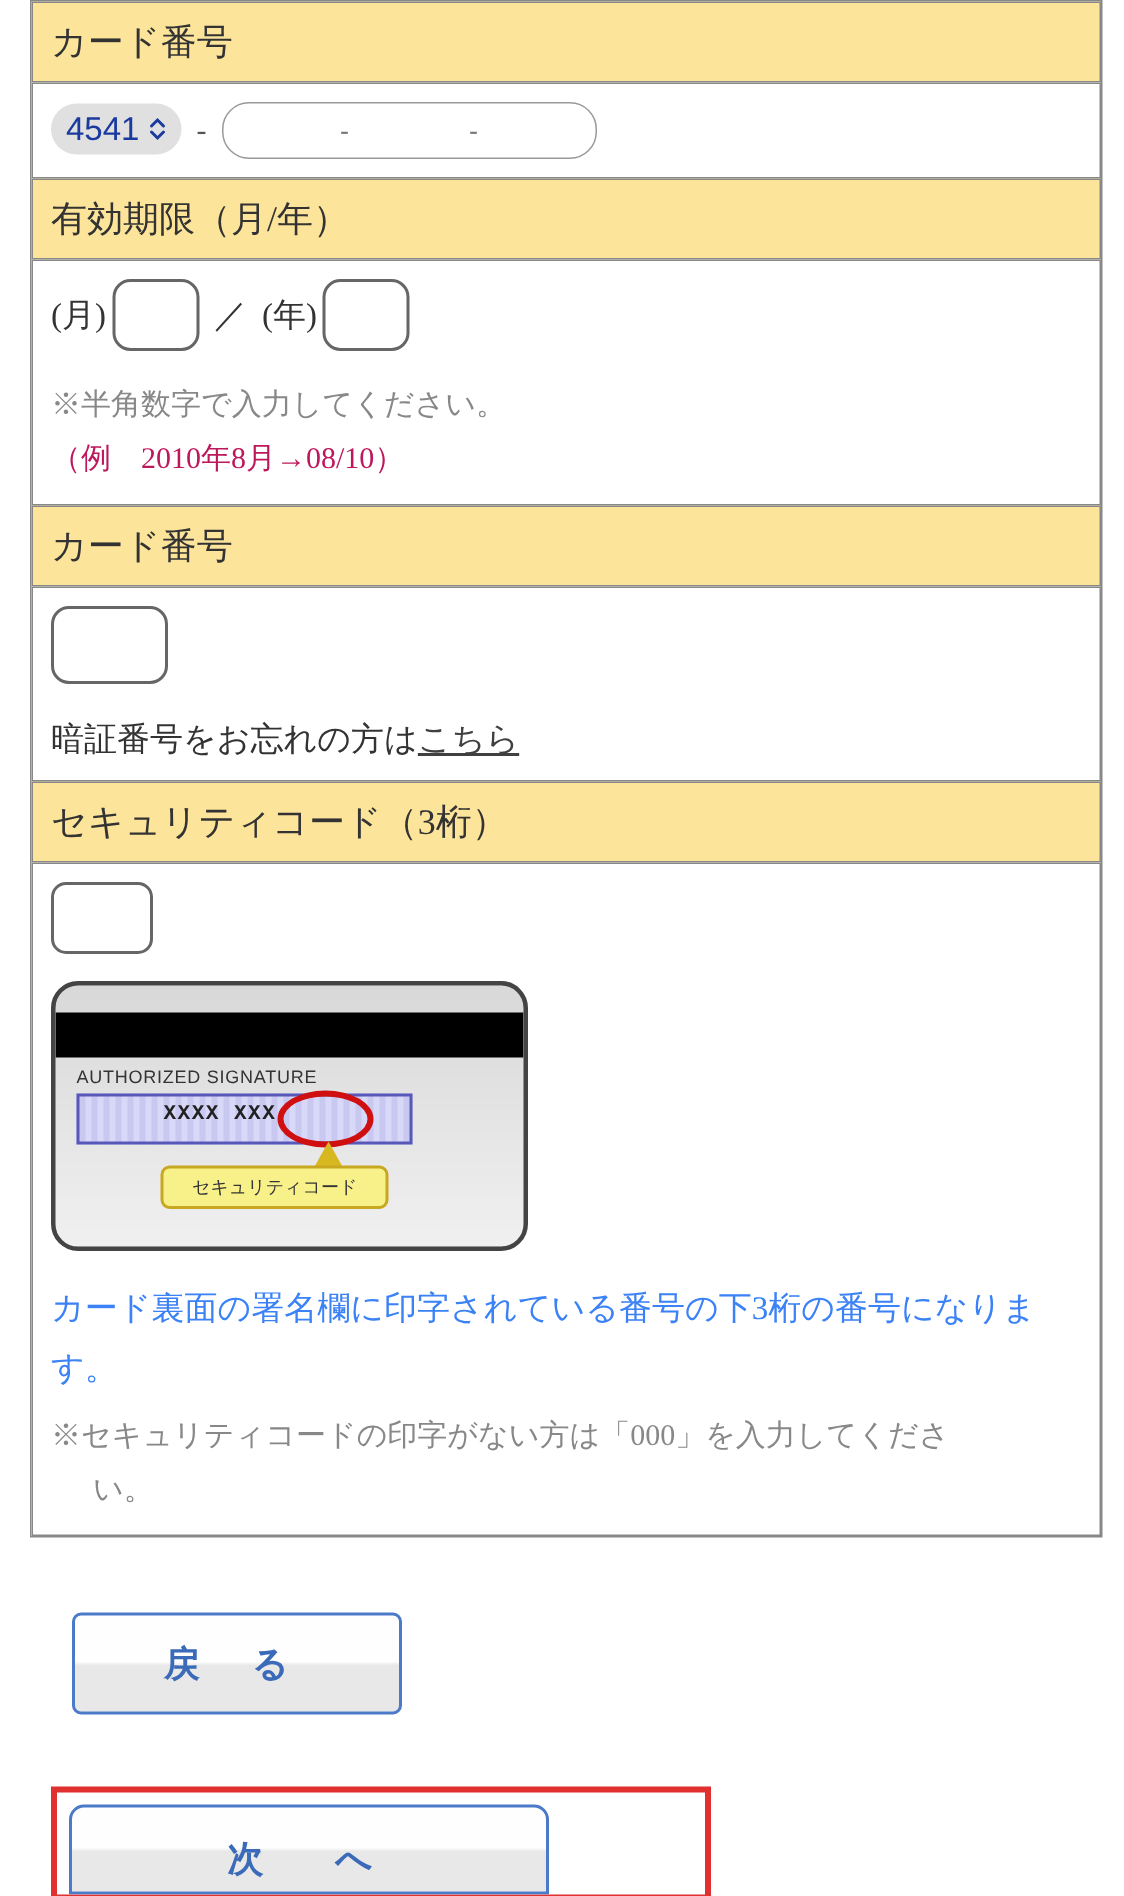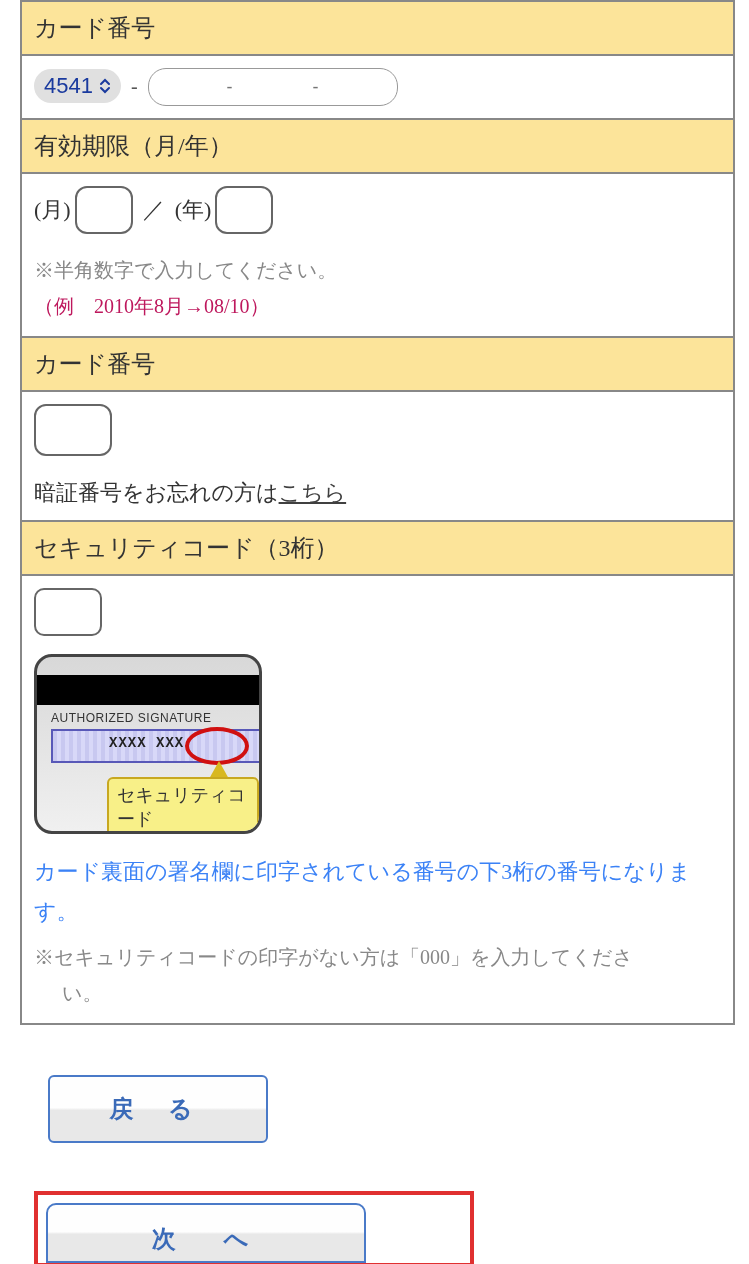--- a/index.html
+++ b/index.html
@@ -116,21 +116,21 @@
   cursor: pointer;
   font-size: 22px;
 }
 .forgot-line {
   font-size: 22px;
   color: #333;
   margin-top: 22px;
 }
 
 .card-illus {
-  width: 228px;
+  width: 318px;
   height: 180px;
   border: 3px solid #444;
   border-radius: 18px;
   background: linear-gradient(to bottom, #d8d8d8, #f0f0f0);
   position: relative;
   overflow: hidden;
 }
 .card-stripe {
   position: absolute;
   top: 18px; left: 0; right: 0;
@@ -175,22 +175,22 @@
   border-left: 10px solid transparent;
   border-right: 10px solid transparent;
   border-bottom: 18px solid #d8b820;
 }
 .card-label {
   position: absolute;
   top: 120px; left: 70px;
   background: #f8f088;
   border: 2px solid #c8a820;
   border-radius: 6px;
-  padding: 4px 8px;
-  font-size: 18px;
+  padding: 4px 19px;
+  font-size: 12px;
   color: #333;
   font-family: "Hiragino Sans", sans-serif;
 }
 
 .btn-back {
   display: block;
   width: 220px;
   height: 68px;
   margin: 50px 0 0 48px;
   border: 2px solid #4a7ac8;

